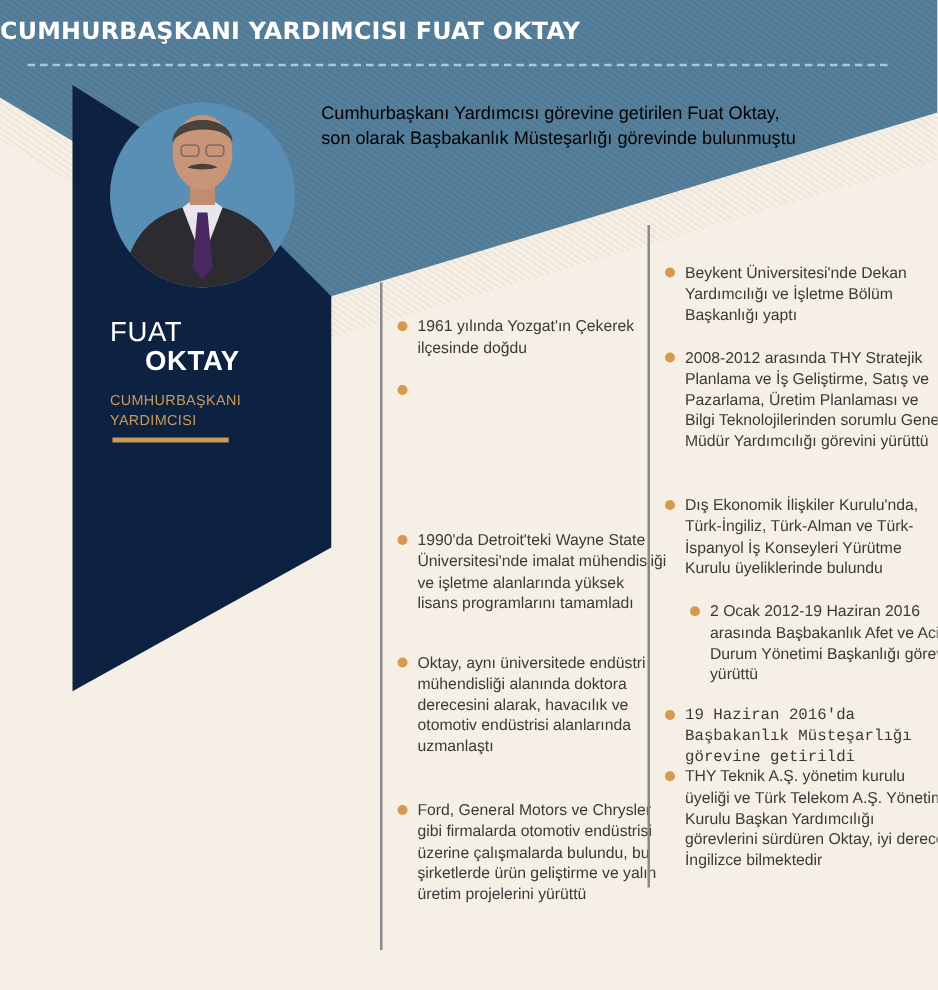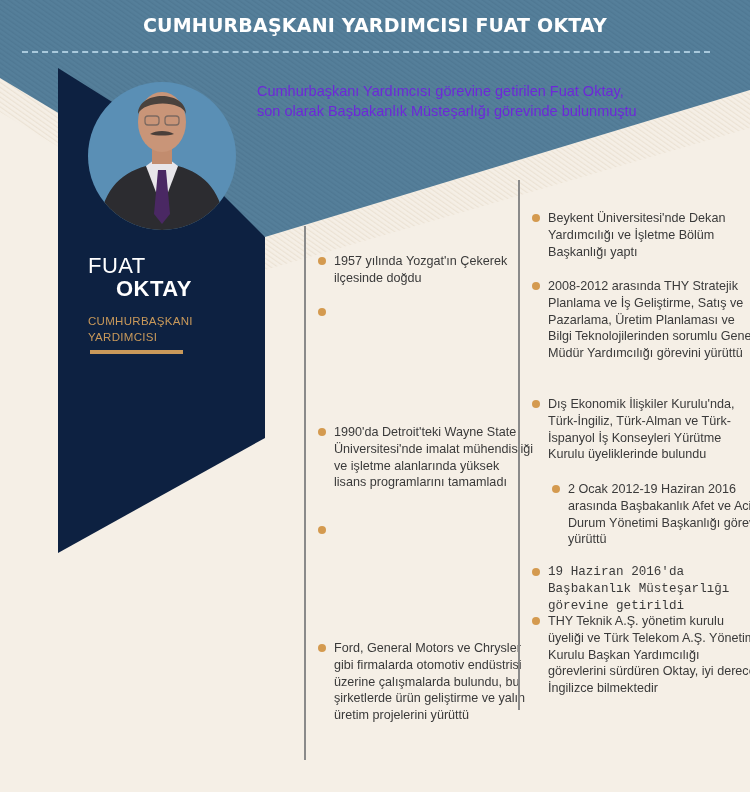--- a/index.html
+++ b/index.html
@@ -5,31 +5,31 @@
   * { box-sizing: border-box; margin: 0; padding: 0; }
   html, body { width: 750px; height: 792px; overflow: hidden; }
   body {
     position: relative;
     background: #f5efe6;
     font-family: "Liberation Sans", sans-serif;
   }
   .bg-svg { position: absolute; left: 0; top: 0; width: 750px; height: 792px; }
   .page-title {
     position: absolute; left: 0; top: 14px; width: 750px;
-    text-align: center; color: #ffffff;
+    color: #ffffff;
     font-family: "DejaVu Sans", sans-serif;
     font-weight: bold; font-size: 19px; letter-spacing: 0.2px;
   }
   .title-divider {
     position: absolute; left: 22px; top: 51px; width: 688px; height: 0;
     border-top: 2px dashed #a9c9dc;
   }
   .intro {
     position: absolute; left: 257px; top: 82px; width: 380px;
-    color: #6d28d9; font-size: 14.5px; line-height: 19.5px;
+    color: #000000; font-size: 14.5px; line-height: 19.5px;
   }
   .portrait {
     position: absolute; left: 88px; top: 82px; width: 148px; height: 148px;
     border-radius: 50%; background: #5a8fb5; overflow: hidden;
   }
   .name-first {
     position: absolute; left: 88px; top: 253px; color: #ffffff;
     font-size: 22px; letter-spacing: 0.5px;
   }
   .name-last {
@@ -113,31 +113,32 @@
 <div class="role">
   <div>CUMHURBAŞKANI</div>
   <div>YARDIMCISI</div>
 </div>
 <div class="role-bar"></div>
 
 <div class="timeline" style="left:304px; top:0;">
   <div class="line" style="top:226px; height:534px;"></div>
   <div class="tl-item" style="top:253px;">
     <span class="tl-dot"></span>
-    <span>1957 yılında Yozgat'ın Çekerek ilçesinde doğdu</span>
+    <span>1961 yılında Yozgat'ın Çekerek ilçesinde doğdu</span>
   </div>
   <div class="tl-item" style="top:304px;">
     <span class="tl-dot"></span>
   </div>
   <div class="tl-item" style="top:424px;">
     <span class="tl-dot"></span>
     <span>1990'da Detroit'teki Wayne State Üniversitesi'nde imalat mühendisliği ve işletme alanlarında yüksek lisans programlarını tamamladı</span>
   </div>
   <div class="tl-item" style="top:522px;">
     <span class="tl-dot"></span>
+    <span>Oktay, aynı üniversitede endüstri mühendisliği alanında doktora derecesini alarak, havacılık ve otomotiv endüstrisi alanlarında uzmanlaştı</span>
   </div>
   <div class="tl-item" style="top:640px;">
     <span class="tl-dot"></span>
     <span>Ford, General Motors ve Chrysler gibi firmalarda otomotiv endüstrisi üzerine çalışmalarda bulundu, bu şirketlerde ürün geliştirme ve yalın üretim projelerini yürüttü</span>
   </div>
 </div>
 
 <div class="timeline" style="left:518px; top:0;">
   <div class="line" style="top:180px; height:530px;"></div>
   <div class="tl-item" style="top:210px; width:210px;">

